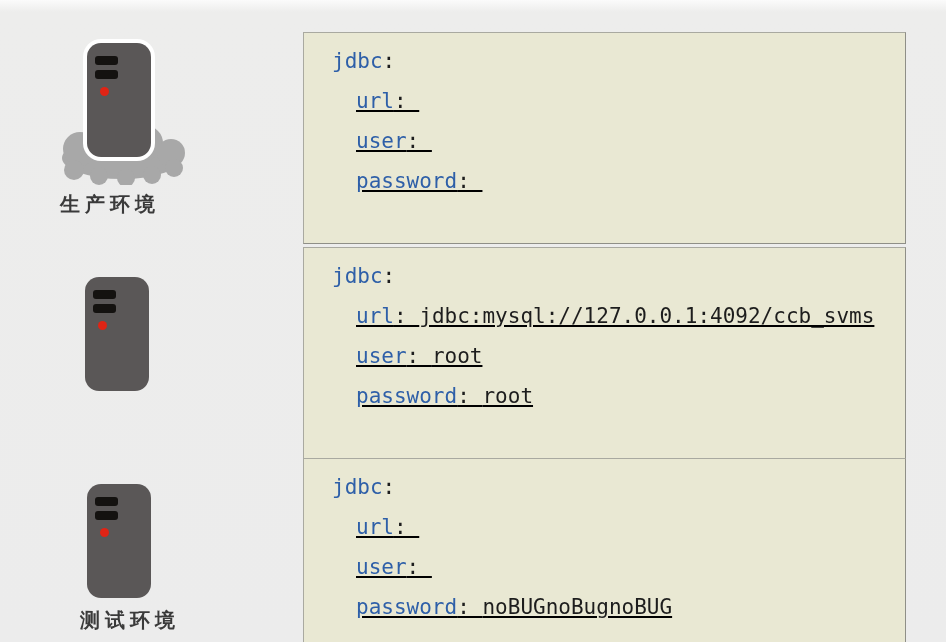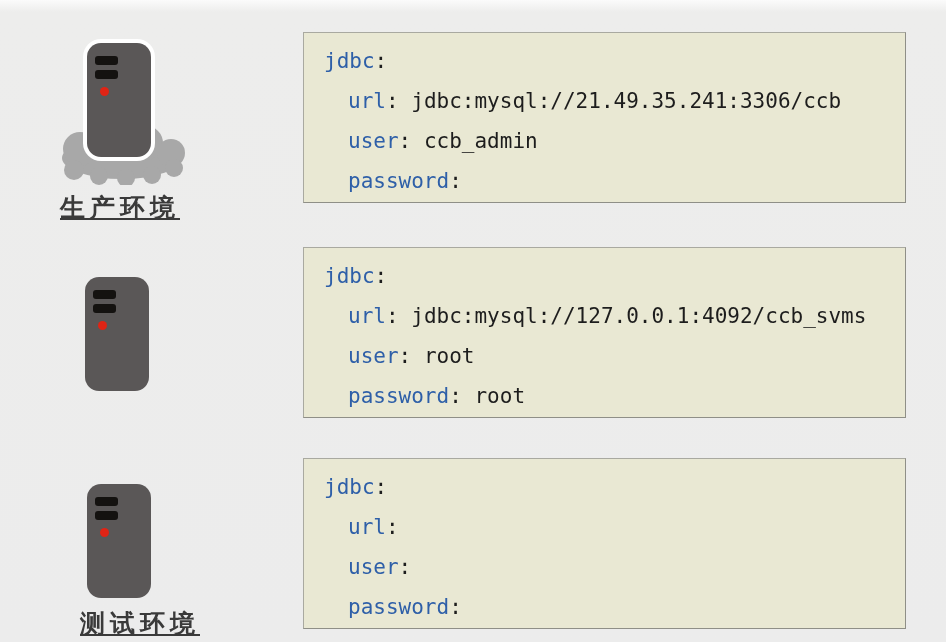--- a/index.html
+++ b/index.html
@@ -26,43 +26,42 @@
   .slot.s1{top:13px;}
   .slot.s2{top:27px;}
   .led{
     position:absolute;left:13px;top:44px;width:9px;height:9px;
     border-radius:50%;background:#e02415;
   }
   .cloud{position:absolute;z-index:1;}
   
   .env-label{
     position:absolute;
-    font-size:25px;font-weight:bold;
+    font-size:20px;font-weight:bold;
     letter-spacing:5px;
     color:#3a3a3a;
     white-space:nowrap;
-    text-decoration:underline;
   }
   
   .cfg{
-    position:absolute;left:303px;width:603px;height:171px;
+    position:absolute;left:303px;width:603px;height:212px;
     box-sizing:border-box;
     background:#e9e8d3;
     border:1px solid #a9a9a0;
     border-right-color:#8f8f87;
     border-bottom-color:#8f8f87;
-    padding:8px 0 0 20px;
+    padding:8px 0 0 28px;
   }
   .row{
     height:40px;display:flex;align-items:center;
     font-family:"DejaVu Sans Mono","Liberation Mono",monospace;
     font-size:21px;
     white-space:pre;
   }
-  .row.ind{padding-left:24px;}
+  .row.ind{padding-left:24px;text-decoration:underline;}
   .k{color:#2e5fa8;}
   .c,.v{color:#1d1d1d;}
 </style>
 </head>
 <body>
 
 <div id="screen">
 
   <svg class="cloud" style="left:50px;top:118px" width="145" height="67" viewBox="0 0 145 67">
     <g fill="#a8a8a8">
@@ -83,24 +82,24 @@
     <div class="slot s2"></div>
     <div class="led"></div>
   </div>
   <div class="env-label" style="left:60px;top:191px">生产环境</div>
 
   <div class="cfg" style="top:32px">
     <div class="row">
       <span class="k">jdbc</span><span class="c">:</span>
     </div>
     <div class="row ind">
-      <span class="k">url</span><span class="c">: </span><span class="v">jdbc:mysql://21.49.35.241:3306/ccb</span>
+      <span class="k">url</span><span class="c">: </span>
     </div>
     <div class="row ind">
-      <span class="k">user</span><span class="c">: </span><span class="v">ccb_admin</span>
+      <span class="k">user</span><span class="c">: </span>
     </div>
     <div class="row ind">
       <span class="k">password</span><span class="c">: </span>
     </div>
   </div>
 
   <div class="tower" style="left:85px;top:277px">
     <div class="slot s1"></div>
     <div class="slot s2"></div>
     <div class="led"></div>
@@ -132,17 +131,17 @@
     <div class="row">
       <span class="k">jdbc</span><span class="c">:</span>
     </div>
     <div class="row ind">
       <span class="k">url</span><span class="c">: </span>
     </div>
     <div class="row ind">
       <span class="k">user</span><span class="c">: </span>
     </div>
     <div class="row ind">
-      <span class="k">password</span><span class="c">: </span>
+      <span class="k">password</span><span class="c">: </span><span class="v">noBUGnoBugnoBUG</span>
     </div>
   </div>
 
 </div>
 
 </body></html>

